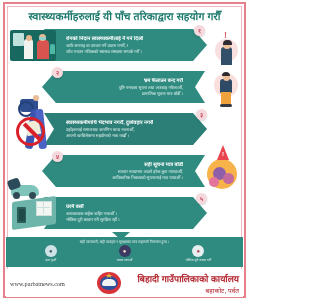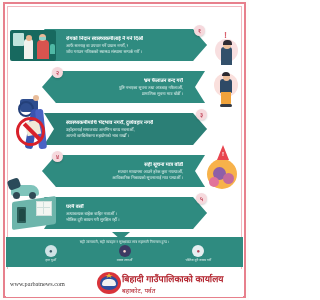--- a/index.html
+++ b/index.html
@@ -153,32 +153,33 @@
        font-family:"Liberation Serif","DejaVu Serif",serif;white-space:nowrap;}
   .emblem{width:26px;height:26px;position:relative;flex:none;}
   .emb-c{position:absolute;left:1px;top:2px;width:24px;height:22px;border-radius:50%;
          background:#d8333a;}
   .emb-in{position:absolute;left:4px;top:6px;width:18px;height:14px;border-radius:50%;
           background:#2d4f9e;}
   .emb-w{position:absolute;left:6px;top:9px;width:14px;height:7px;background:#f2f2f0;
          border-radius:6px 6px 2px 2px;}
   .emb-s{position:absolute;left:9px;top:3px;width:8px;height:5px;background:#e8b33a;
          clip-path:polygon(50% 0,62% 38%,100% 38%,69% 62%,81% 100%,50% 76%,19% 100%,31% 62%,0 38%,38% 38%);}
-  .off{flex:1;display:flex;flex-direction:column;align-items:flex-start;gap:1px;padding-right:4px;}
+  .off{flex:1;display:flex;flex-direction:column;align-items:flex-end;gap:1px;padding-right:4px;}
   .off1{color:#b3252f;font-size:9px;font-weight:bold;white-space:nowrap;}
   .off2{color:#b3252f;font-size:6.5px;white-space:nowrap;}
 </style>
 </head>
 <body>
 
 <div class="poster">
   <div class="frame">
     <div class="frame-inner"></div>
   </div>
 
+  <div class="title">स्वास्थ्यकर्मीहरुलाई यी पाँच तरिकाद्वारा सहयोग गरौँ</div>
 
   <div class="row row1">
     <div class="ill r1scene">
       <div class="r1wall"></div>
       <div class="r1doc"></div>
       <div class="r1doch"></div>
       <div class="r1pat"></div>
       <div class="r1path"></div>
       <div class="r1mask"></div>
       <div class="r1plant"></div>

